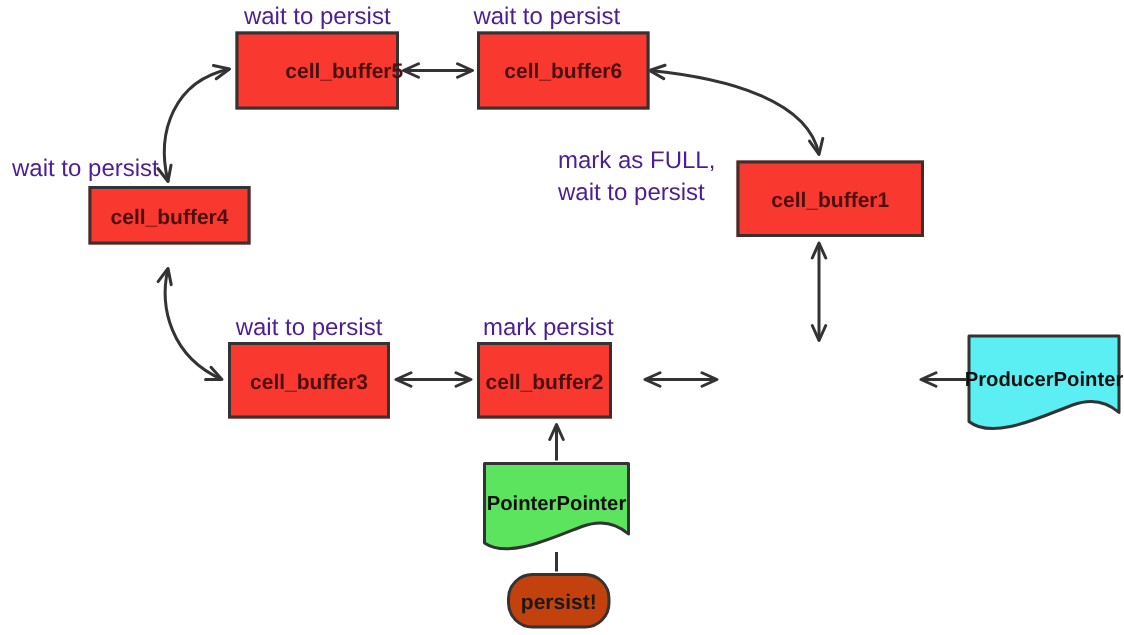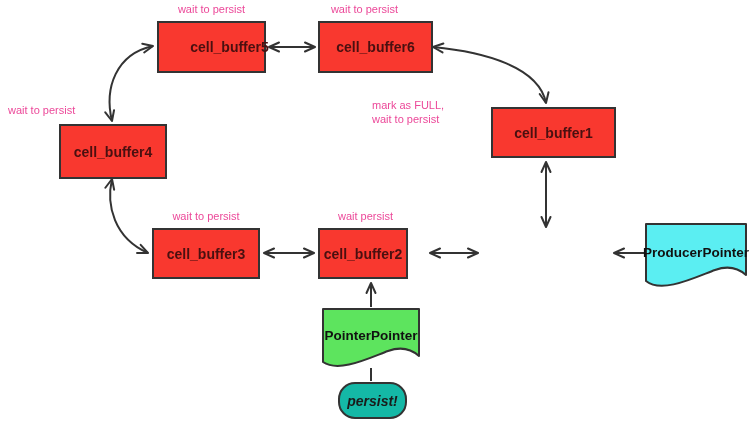--- a/index.html
+++ b/index.html
@@ -32,30 +32,29 @@
   }
   .node.red {
     background: #f9382f;
     color: #4a1010;
   }
   .node.yellow {
     background: #fbf94d;
     color: #1a1a1a;
   }
   .node.terminal {
-    background: #14b8a6;
+    background: #c2410c;
     color: #1a1a1a;
     border-radius: 17px;
-    font-style: italic;
   }
 
   .gray-label {
     position: absolute;
-    color: #ec4899;
-    font-size: 11px;
+    color: #4c1d95;
+    font-size: 16px;
     white-space: nowrap;
   }
   .gray-label.center { text-align: center; }
 
   .pointer-text {
     position: absolute;
     display: flex;
     flex-direction: row;
     align-items: center;
     justify-content: center;
@@ -63,21 +62,21 @@
     font-size: 13.5px;
     color: #111111;
     line-height: 1.35;
     text-align: center;
     pointer-events: none;
   }
 
   
   #buffer5 { left: 157px; top: 21px;  width: 109px; height: 52px; padding-left: 36px; }
   #buffer6 { left: 318px; top: 21px;  width: 115px; height: 52px; }
-  #buffer4 { left: 59px;  top: 124px; width: 108px; height: 55px; }
+  #buffer4 { left: 59px;  top: 124px; width: 108px; height: 39px; }
   #buffer1 { left: 491px; top: 107px; width: 125px; height: 51px; }
   #buffer3 { left: 152px; top: 228px; width: 108px; height: 51px; }
   #buffer2 { left: 318px; top: 228px; width: 90px; height: 51px; }
   #newbuffer { left: 482px; top: 231px; width: 128px; height: 49px; }
   #persist { left: 338px; top: 382px; width: 69px; height: 37px; }
 
   
   #lbl-above-b5 { left: 157px; top: 3px;  width: 109px; }
   #lbl-above-b6 { left: 310px; top: 3px;  width: 109px; }
   #lbl-left-b4  { left: 8px;   top: 104px; width: 90px; }
@@ -136,21 +135,21 @@
     <span>cell_buffer2</span>
   </div>
   <div class="node terminal" id="persist">
     <span>persist!</span>
   </div>
 
   <div class="gray-label center" id="lbl-above-b5">wait to persist</div>
   <div class="gray-label center" id="lbl-above-b6">wait to persist</div>
   <div class="gray-label" id="lbl-left-b4">wait to persist</div>
   <div class="gray-label center" id="lbl-above-b3">wait to persist</div>
-  <div class="gray-label center" id="lbl-above-b2">wait persist</div>
+  <div class="gray-label center" id="lbl-above-b2">mark persist</div>
   <div class="gray-label" id="lbl-b1-note">
     <span>mark as FULL,</span><br>
     <span>wait to persist</span>
   </div>
 
   <div class="pointer-text" id="producer-text">
     <span>Producer</span>
     <span>Pointer</span>
   </div>
   <div class="pointer-text" id="consumer-text">

